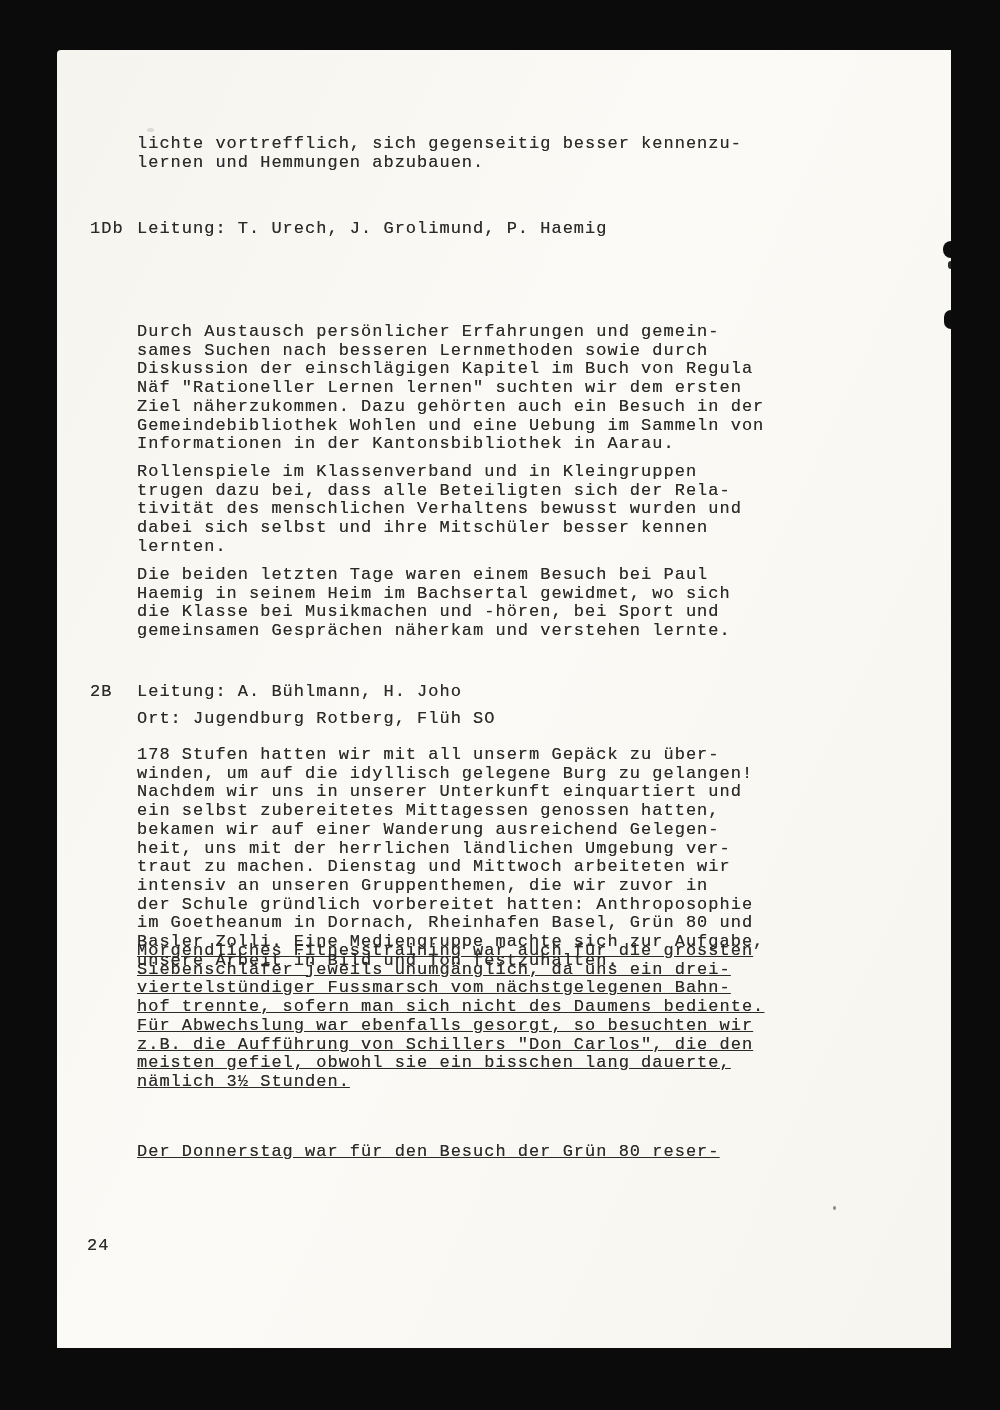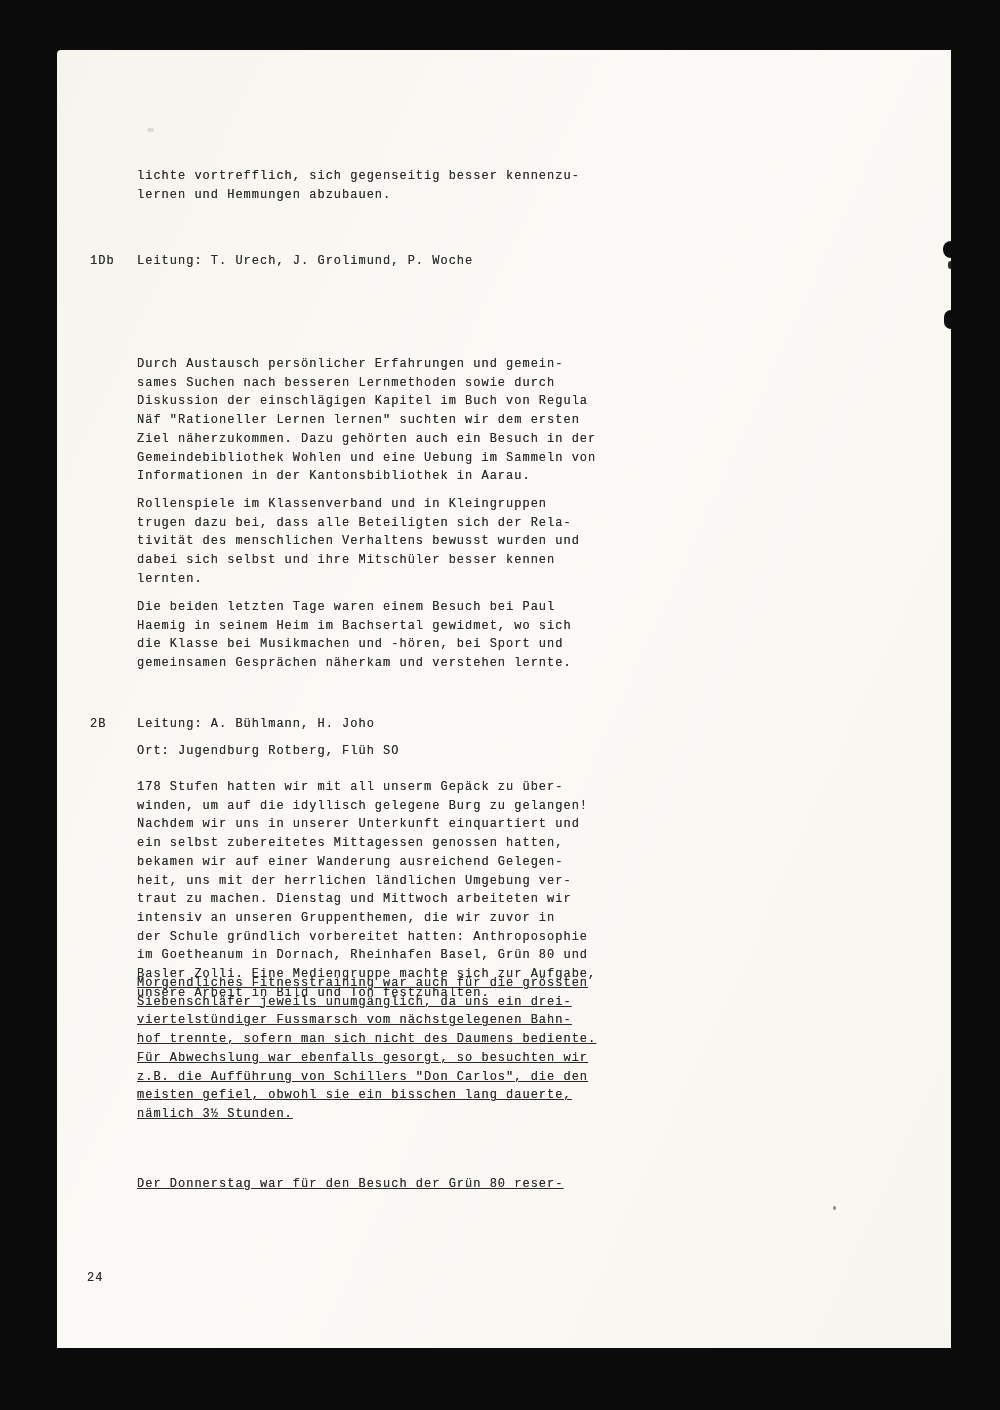--- a/index.html
+++ b/index.html
@@ -12,27 +12,26 @@
   .page {
     position: absolute;
     left: 57px; top: 50px;
     width: 894px; height: 1298px;
     background: linear-gradient(115deg, #f5f4ef 0%, #fbfaf6 45%, #f6f5f0 100%);
     border-top-left-radius: 4px;
   }
   .txt {
     position: absolute;
     font-family: "Liberation Mono", "DejaVu Sans Mono", monospace;
-    font-size: 12px;
+    font-size: 17px;
     line-height: 18.7px;
     letter-spacing: 1.0px;
     color: #2b2b2b;
     white-space: pre-line;
     text-shadow: 0 0 0.5px rgba(43,43,43,0.65);
-    margin-top: 32px;
   }
   .body-col  { left: 80px; }
   .label-col { left: 33px; font-family: Liberation Mono, monospace; }
 
   
   .intro       { top: 85px;   }
   .s1-label, .s1-leitung { top: 170px; }
   .s1-p1       { top: 207px;  }
   .s1-p2       { top: 273px;  }
   .s1-p3       { top: 413px;  }
@@ -65,21 +64,21 @@
 </style>
 </head>
 <body>
 
 <div class="page">
 
   <div class="txt body-col intro">lichte vortrefflich, sich gegenseitig besser kennenzu-
 lernen und Hemmungen abzubauen.</div>
 
   <div class="txt label-col s1-label">1Db</div>
-  <div class="txt body-col s1-leitung">Leitung: T. Urech, J. Grolimund, P. Woche</div>
+  <div class="txt body-col s1-leitung">Leitung: T. Urech, J. Grolimund, P. Haemig</div>
   <div class="txt body-col s1-p3">Rollenspiele im Klassenverband und in Kleingruppen
 trugen dazu bei, dass alle Beteiligten sich der Rela-
 tivität des menschlichen Verhaltens bewusst wurden und
 dabei sich selbst und ihre Mitschüler besser kennen
 lernten.</div>
   <div class="txt body-col s1-p2">Durch Austausch persönlicher Erfahrungen und gemein-
 sames Suchen nach besseren Lernmethoden sowie durch
 Diskussion der einschlägigen Kapitel im Buch von Regula
 Näf "Rationeller Lernen lernen" suchten wir dem ersten
 Ziel näherzukommen. Dazu gehörten auch ein Besuch in der

